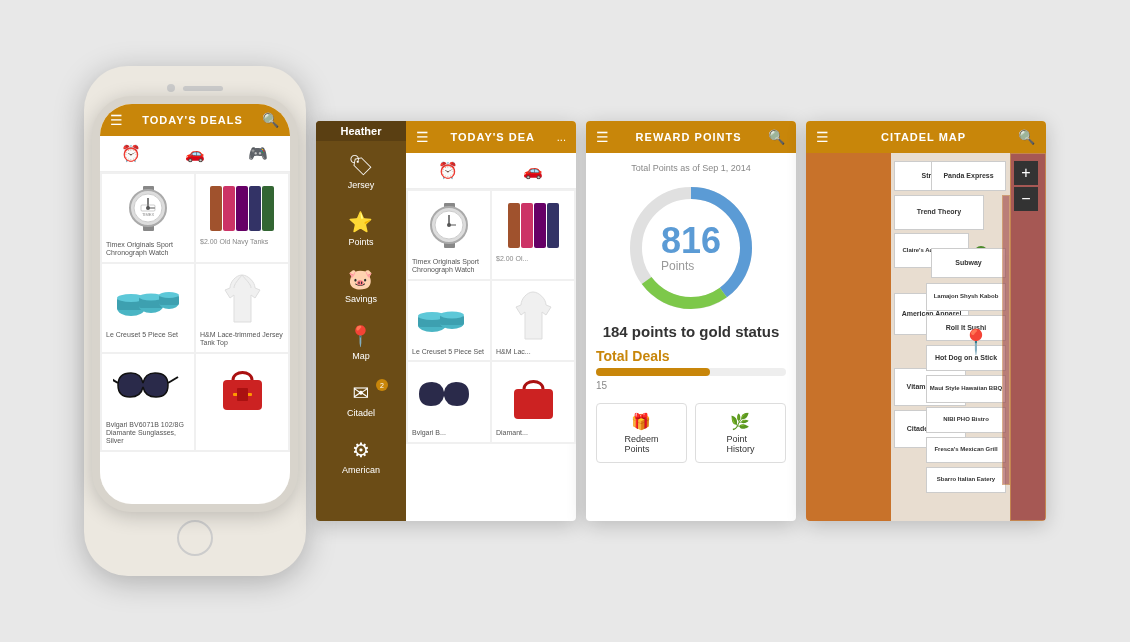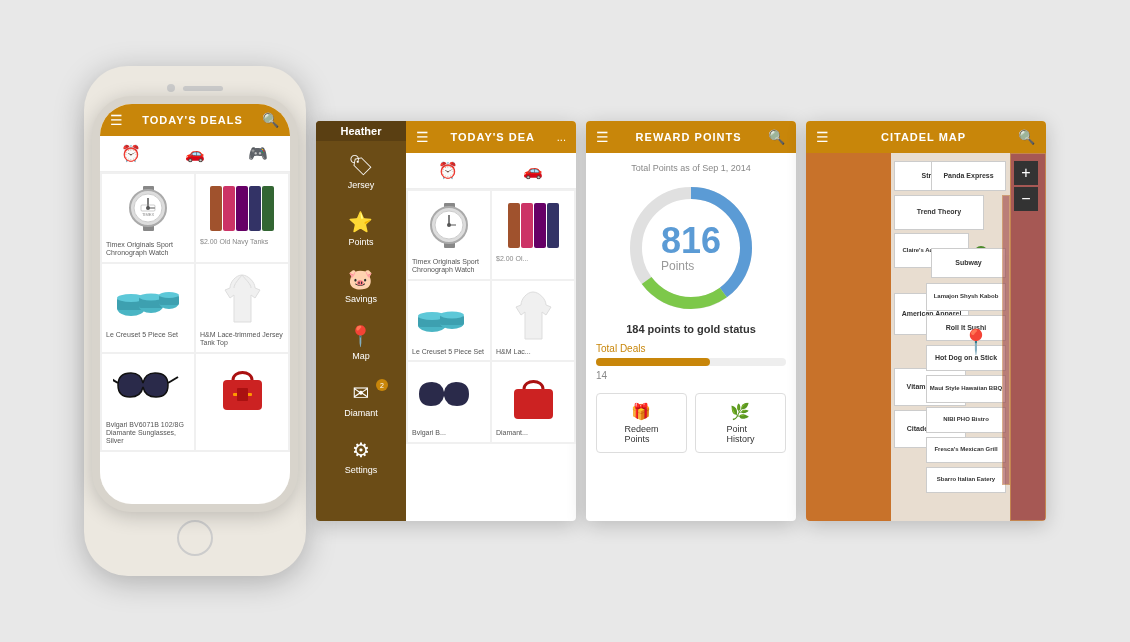--- a/index.html
+++ b/index.html
@@ -287,31 +287,31 @@
       color: #5b9bd5;
       line-height: 1;
     }
 
     .points-label {
       font-size: 12px;
       color: #999;
     }
 
     .gold-status-text {
-      font-size: 11px;
+      font-size: 15px;
       font-weight: bold;
       color: #333;
       margin-bottom: 8px;
       text-align: right;
     }
 
     .total-deals-label {
-      font-size: 10px;
+      font-size: 14px;
       color: #c8860a;
-      font-weight: normal;
+      font-weight: bold;
     }
 
     .deals-bar {
       width: 100%;
       height: 8px;
       background: #eee;
       border-radius: 4px;
       margin: 4px 0;
       position: relative;
     }
@@ -593,25 +593,25 @@
         <span class="s-icon">🐷</span>
         <span>Savings</span>
       </div>
       <div class="sidebar-item">
         <span class="s-icon">📍</span>
         <span>Map</span>
       </div>
       <div class="sidebar-item">
         <span class="s-icon">✉</span>
         <div class="badge">2</div>
-        <span>Diamant</span>
+        <span>Citadel</span>
       </div>
       <div class="sidebar-item">
         <span class="s-icon">⚙</span>
-        <span>Settings</span>
+        <span>American</span>
       </div>
     </div>
 
     <div class="screen2-content">
       <div class="app-header">
         <span class="menu-icon">☰</span>
         <span class="title">TODAY'S DEA</span>
         <span style="color:white;font-size:11px;">...</span>
       </div>
       <div class="tab-bar">
@@ -710,21 +710,21 @@
           <div class="points-number">816</div>
           <div class="points-label">Points</div>
         </div>
       </div>
       <div class="gold-status-text">184 points to gold status</div>
       <div style="width:100%">
         <div class="total-deals-label">Total Deals</div>
         <div class="deals-bar">
           <div class="deals-bar-fill" style="width:60%"></div>
         </div>
-        <div class="deals-count">14</div>
+        <div class="deals-count">15</div>
       </div>
       <div class="action-buttons">
         <div class="action-btn">
           <span class="btn-icon redeem-icon">🎁</span>
           <span>Redeem<br>Points</span>
         </div>
         <div class="action-btn">
           <span class="btn-icon history-icon">🌿</span>
           <span>Point<br>History</span>
         </div>

